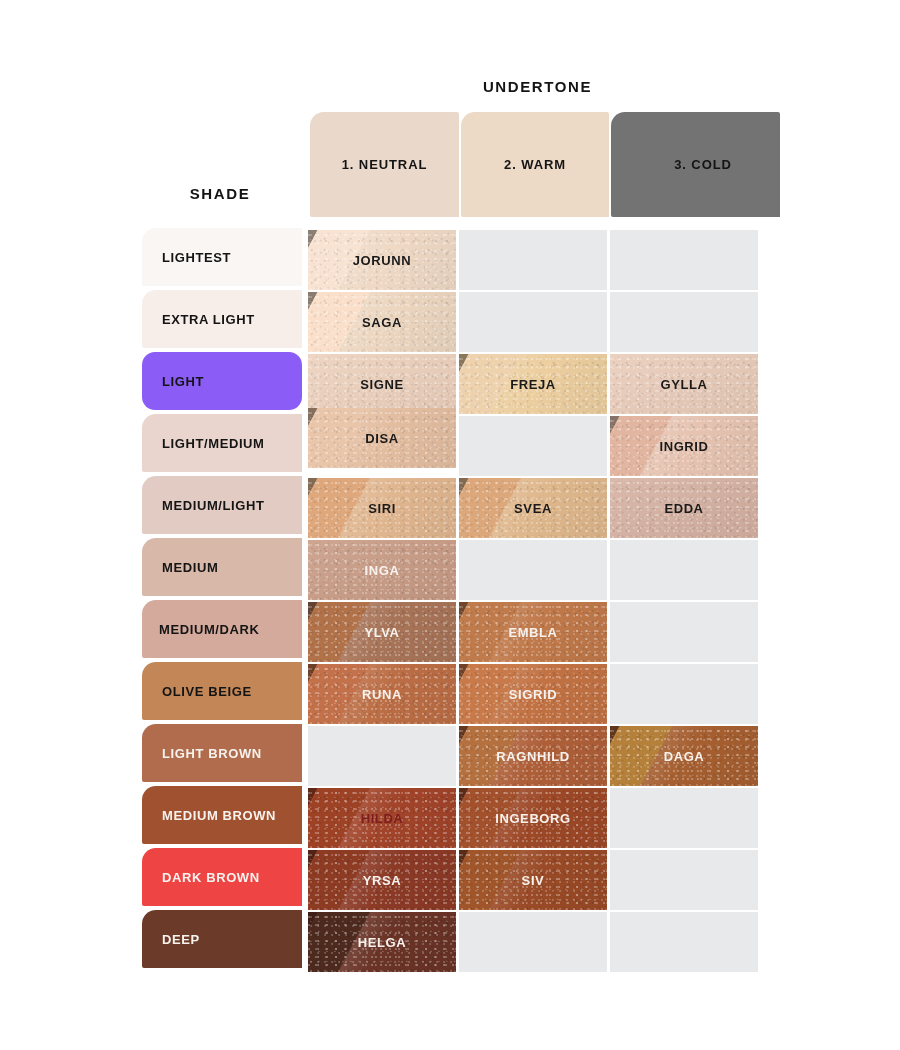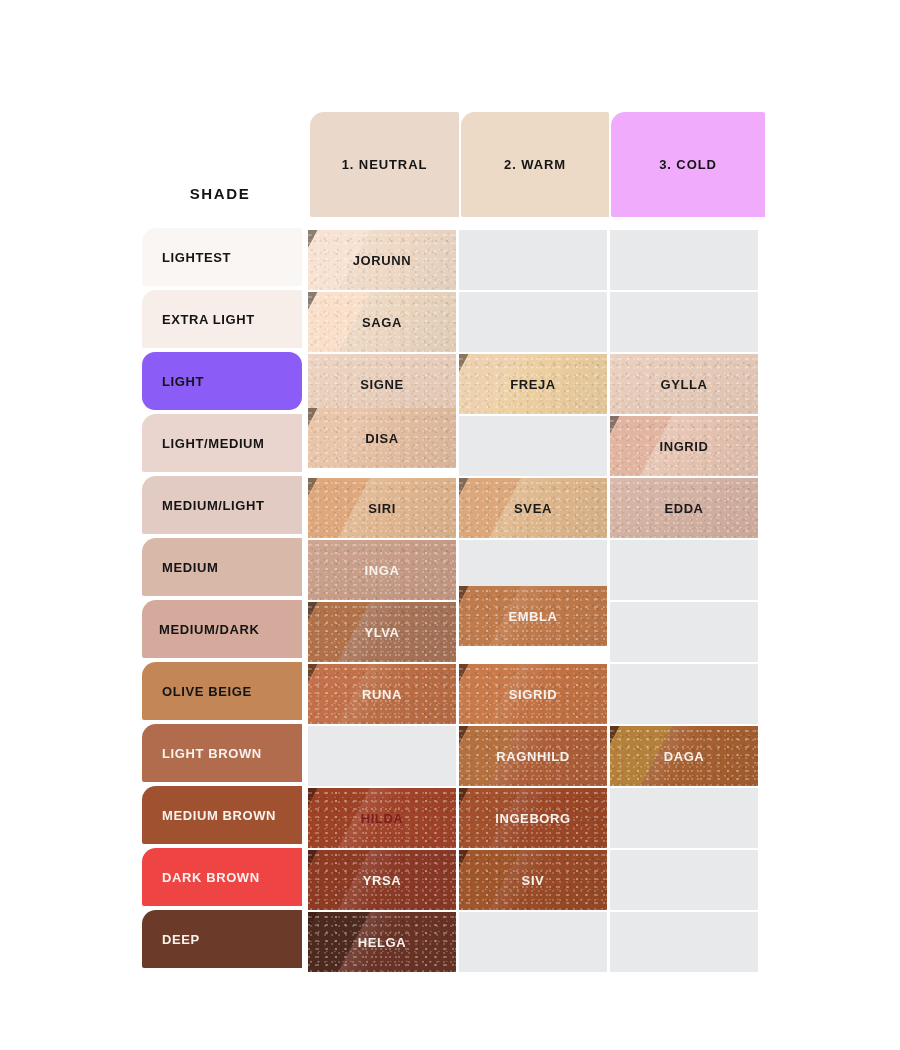--- a/index.html
+++ b/index.html
@@ -138,31 +138,32 @@
     font-weight: 700;
     letter-spacing: 0.6px;
     text-align: center;
   }
 </style>
 </head>
 <body>
 
 <div id="chart-root">
 
+  <div class="undertone-title">UNDERTONE</div>
 
   <div class="shade-title">SHADE</div>
 
   <div id="headers-layer">
       <div class="undertone-header uh-0" style="background: rgb(234, 216, 202);">
         <span>1. NEUTRAL</span>
       </div>
       <div class="undertone-header uh-1" style="background: rgb(236, 217, 198);">
         <span>2. WARM</span>
       </div>
-      <div class="undertone-header uh-2" style="background: #f0abfc;">
+      <div class="undertone-header uh-2" style="background: #737373; padding-left: 15px;">
         <span>3. COLD</span>
       </div>
     </div>
   <div id="shades-layer">
       <div class="shade-cell" style="top: 228px; background: rgb(250, 246, 244); color: rgb(20, 20, 20);">
         <span>LIGHTEST</span>
       </div>
       <div class="shade-cell" style="top: 290px; background: rgb(247, 238, 234); color: rgb(20, 20, 20);">
         <span>EXTRA LIGHT</span>
       </div>
@@ -270,21 +271,21 @@
         <div class="swatch-label" style="color: rgb(247, 242, 238);">INGA</div>
       </div>
       <div class="cell cell-1 empty" style="top: 540px; background: rgb(232, 233, 234);"></div>
       <div class="cell cell-2 empty" style="top: 540px; background: rgb(232, 233, 234);"></div>
       <div class="cell cell-0 swatch" style="top: 602px;">
         <div class="swatch-base" style="background: rgb(168, 116, 88);"></div>
         <div class="swatch-sweep" style="background: linear-gradient(118deg, rgba(0, 0, 0, 0.42) 0%, rgba(0, 0, 0, 0.42) 5%, rgb(177, 114, 74) 5.5%, rgb(177, 114, 74) 34%, rgba(255, 255, 255, 0.1) 35%, rgba(255, 255, 255, 0) 52%, rgba(0, 0, 0, 0.055) 100%);"></div>
         <div class="swatch-texture"></div>
         <div class="swatch-label" style="color: rgb(247, 242, 238);">YLVA</div>
       </div>
-      <div class="cell cell-1 swatch" style="top: 586px;">
+      <div class="cell cell-1 swatch" style="top: 602px;">
         <div class="swatch-base" style="background: rgb(192, 121, 74);"></div>
         <div class="swatch-sweep" style="background: linear-gradient(118deg, rgba(0, 0, 0, 0.42) 0%, rgba(0, 0, 0, 0.42) 5%, rgb(192, 123, 76) 5.5%, rgb(192, 123, 76) 34%, rgba(255, 255, 255, 0.1) 35%, rgba(255, 255, 255, 0) 52%, rgba(0, 0, 0, 0.055) 100%);"></div>
         <div class="swatch-texture"></div>
         <div class="swatch-label" style="color: rgb(247, 242, 238);">EMBLA</div>
       </div>
       <div class="cell cell-2 empty" style="top: 602px; background: rgb(232, 233, 234);"></div>
       <div class="cell cell-0 swatch" style="top: 664px;">
         <div class="swatch-base" style="background: rgb(188, 110, 69);"></div>
         <div class="swatch-sweep" style="background: linear-gradient(118deg, rgba(0, 0, 0, 0.42) 0%, rgba(0, 0, 0, 0.42) 5%, rgb(195, 113, 74) 5.5%, rgb(195, 113, 74) 34%, rgba(255, 255, 255, 0.1) 35%, rgba(255, 255, 255, 0) 52%, rgba(0, 0, 0, 0.055) 100%);"></div>
         <div class="swatch-texture"></div>

